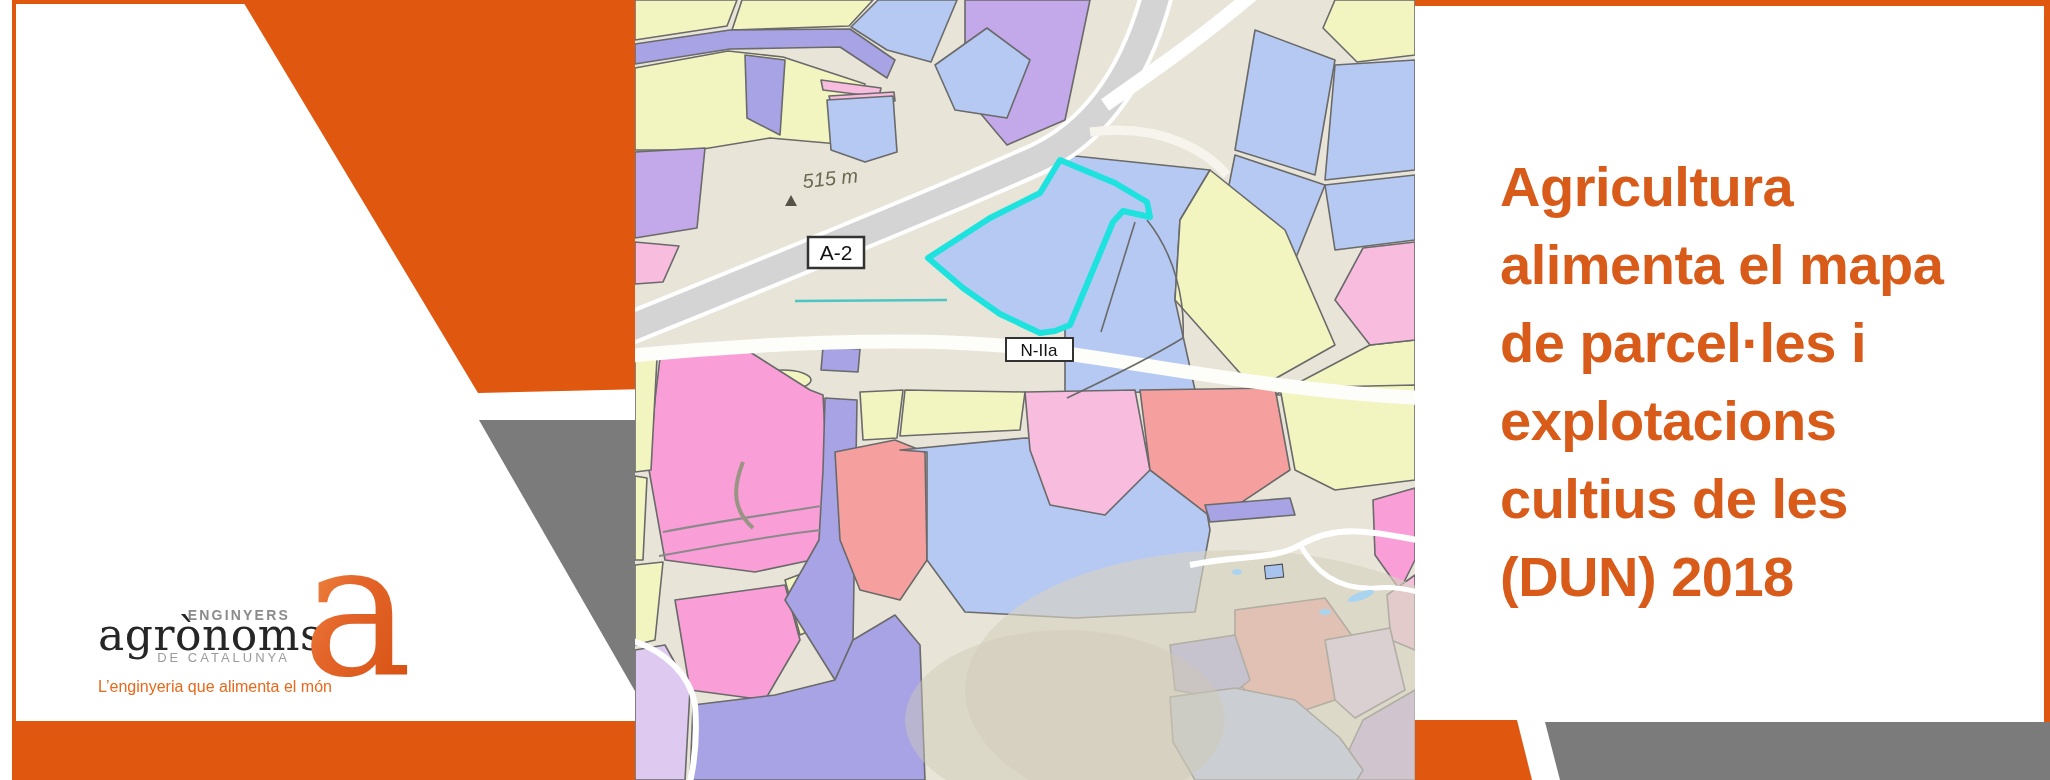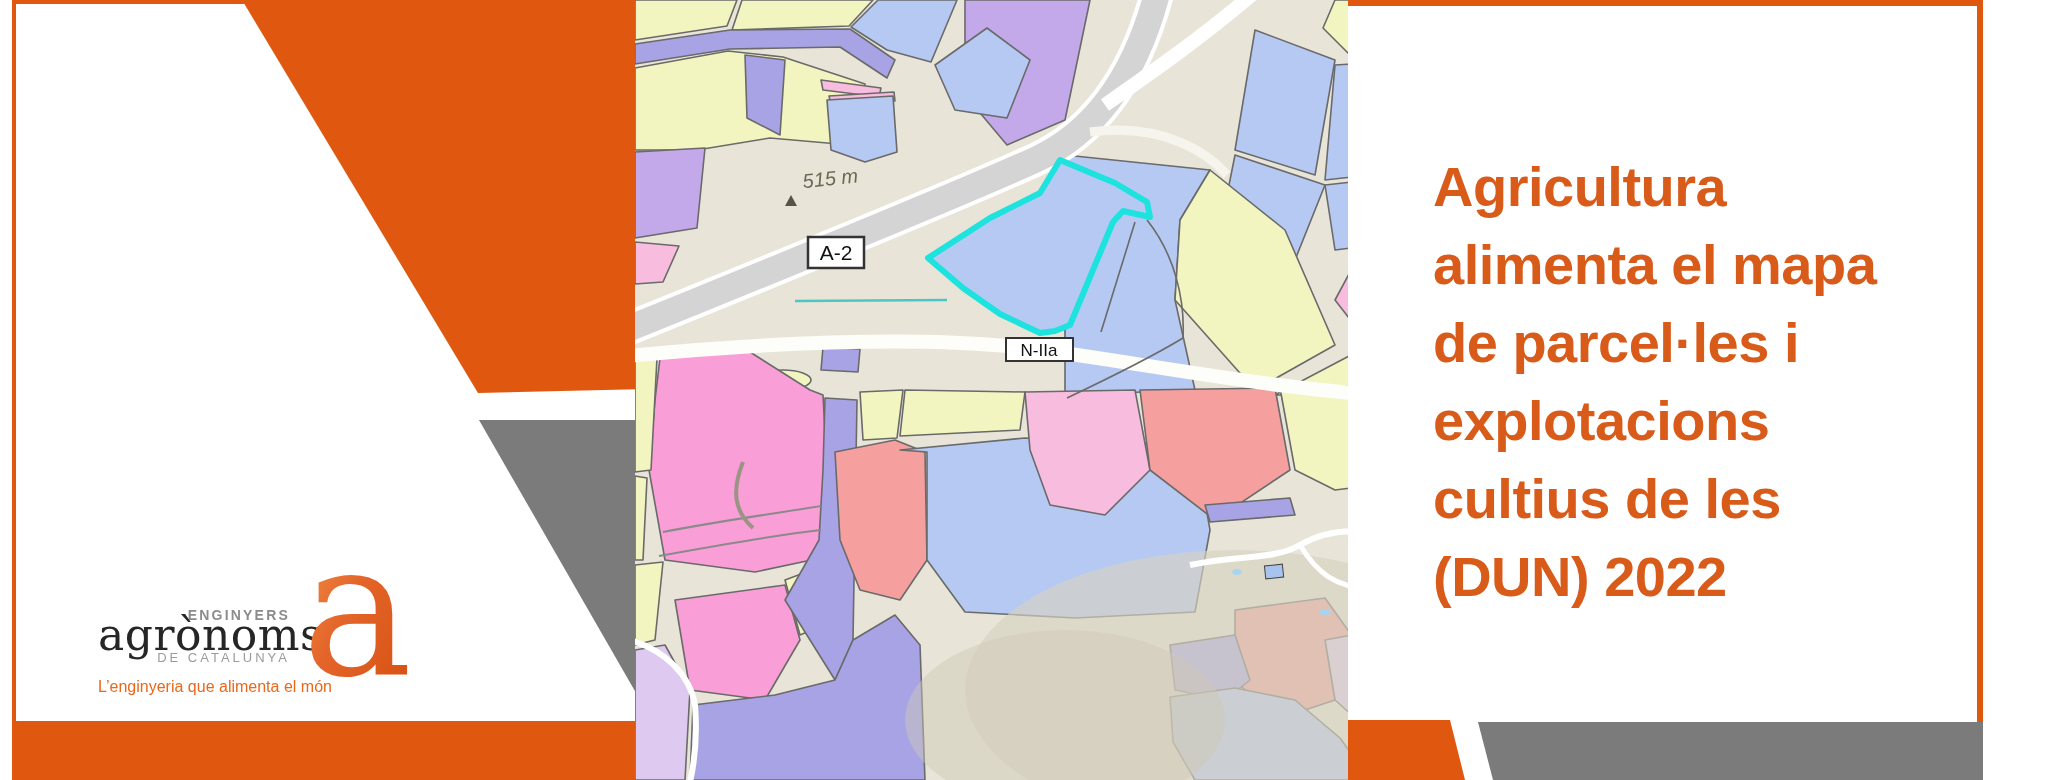--- a/index.html
+++ b/index.html
@@ -1,20 +1,20 @@
 <!DOCTYPE html>
 <html style="--brand-orange: #E0570F; --headline-orange: #D95B1A; --tagline-orange: #E9681A; --dark-gray: #7B7B7B; --logo-gray: #8C8C8C; --logo-gray2: #9B9B9B; --logo-black: #262626; --highlight-cyan: #1DE2DE; --teal-line: #4CC6C4; --parcel-blue: #B5C9F3; --parcel-yellow: #F2F5C0; --parcel-periwinkle: #A7A3E5; --parcel-purple: #C3A9EA; --parcel-lavender: #DEC9F0; --parcel-hotpink: #FA9ED8; --parcel-pink: #F8BCDE; --parcel-salmon: #F5A09F; --terrain-tan: #E8E5D8; --road-gray: #D4D4D4; --boundary-gray: #6A6A6A;"><head>
 <meta charset="utf-8">
 <style>
   html,body{margin:0;padding:0;background:#fff;}
   .canvas{position:relative;width:2050px;height:780px;overflow:hidden;background:#ffffff;
           font-family:"Liberation Sans", sans-serif;}
   .panel{position:absolute;top:0;height:780px;background:#fff;}
   .panel-left{left:12px;width:717px;}
-  .panel-right{left:1348px;width:557px;}
+  .panel-right{left:1415px;width:557px;}
   .shapes{position:absolute;left:0;top:0;}
   
   .logo{position:absolute;left:86px;top:608px;width:320px;}
   .logo-eng{width:192px;text-align:right;font-size:14px;font-weight:bold;
             letter-spacing:2.2px;color:var(--logo-gray);line-height:14px;}
   .logo-name{width:192px;font-family:"DejaVu Serif", serif;font-size:44px;line-height:26px;
              color:var(--logo-black);letter-spacing:0.5px;}
   .logo-decat{width:192px;text-align:right;font-size:13px;letter-spacing:3px;
               color:var(--logo-gray2);line-height:13px;margin-top:3px;}
   .logo-tagline{white-space:nowrap;font-size:16px;font-weight:500;color:var(--tagline-orange);
@@ -190,17 +190,17 @@
       <polygon class="orange-fill" points="0,720 102,720 117,780 0,780"></polygon>
       <polygon class="gray-fill" points="130,722 635,722 635,780 145,780"></polygon>
     </svg>
 
     <div class="headline">
       <div>Agricultura</div>
       <div>alimenta el mapa</div>
       <div>de parcel·les i</div>
       <div>explotacions</div>
       <div>cultius de les</div>
-      <div>(DUN) 2022</div>
+      <div>(DUN) 2018</div>
     </div>
   </div>
 
 </div>
 
 </body></html>

